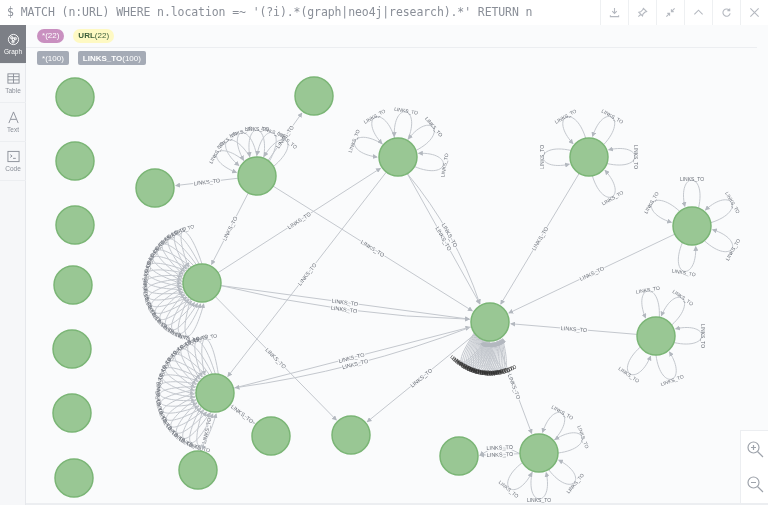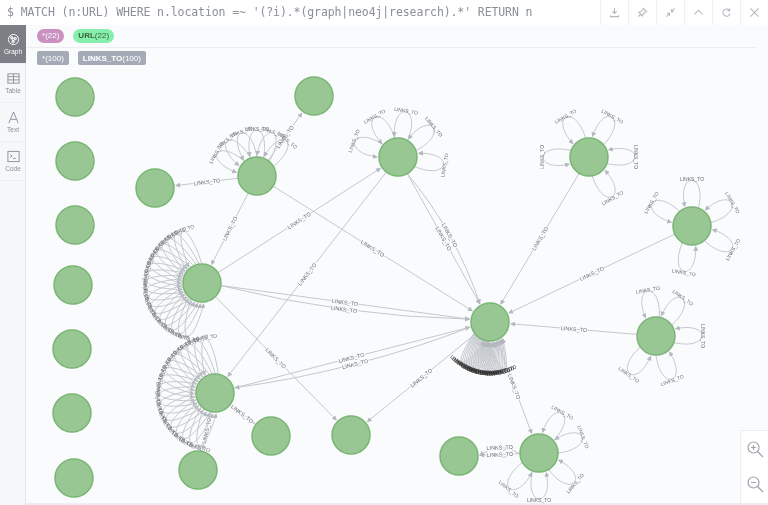--- a/index.html
+++ b/index.html
@@ -13,21 +13,21 @@
     .side-item { width: 26px; height: 39px; display: flex; flex-direction: column; align-items: center; justify-content: center; border-bottom: 1px solid #eceef1; color: #8a8f98; }
     .side-item.active { background: #7c7f86; color: #fff; }
     .side-item .lbl { font-size: 6.5px; margin-top: 2px; }
     .side-item svg { width: 13px; height: 13px; }
     .legend { position: absolute; left: 26px; top: 25px; width: 742px; height: 43px; background: #fafbfc; }
     .legend-row { position: absolute; left: 11px; height: 21px; display: flex; align-items: center; gap: 9px; }
     .legend-row.r1 { top: 0; }
     .legend-row.r2 { top: 22px; border-top: 1px solid #eceef1; width: 731px; left: 0; padding-left: 11px; }
     .pill { height: 14px; border-radius: 7px; padding: 0 5px; font-size: 8px; display: flex; align-items: center; color: #fff; }
     .pill.node-all { background: #c990c0; }
-    .pill.node-url { background: #86efac; color: #3d5e39; font-weight: bold; }
+    .pill.node-url { background: #fef9c3; color: #3d5e39; font-weight: bold; }
     .pill.node-url .cnt { font-weight: normal; }
     .pill.rel { background: #a5abb6; border-radius: 2px; }
     .pill.rel b { font-weight: bold; }
     .canvas { position: absolute; left: 26px; top: 68px; width: 742px; height: 437px; }
     .canvas svg { position: absolute; left: -26px; top: -68px; }
     .zoom-ctrl { position: absolute; right: 0; top: 430px; width: 28px; height: 75px; background: #fff; border-left: 1px solid #eceef1; border-top: 1px solid #eceef1; }
     .zbtn { width: 28px; height: 35px; display: flex; align-items: center; justify-content: center; }
     .zbtn svg { width: 18px; height: 18px; stroke: #9ea3ab; fill: none; stroke-width: 1.2; }
     .bottom-line { position: absolute; left: 26px; top: 503px; width: 742px; height: 2px; background: #eceef1; }
   </style>

